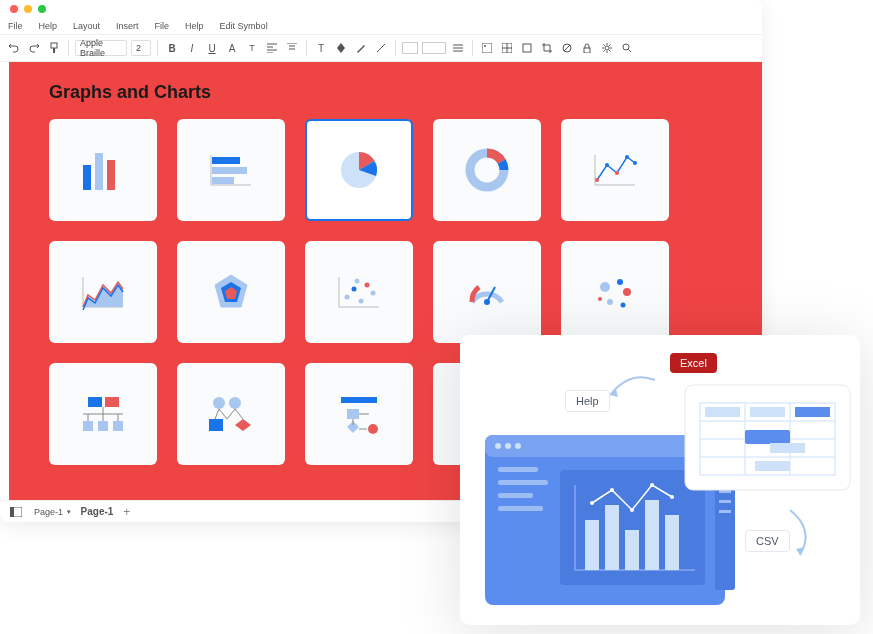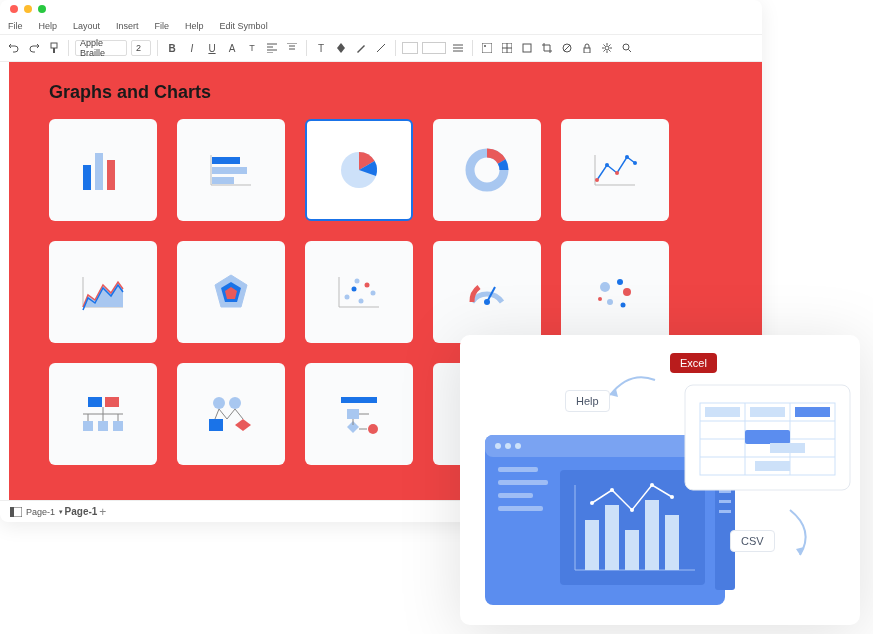--- a/index.html
+++ b/index.html
@@ -84,21 +84,21 @@
     border: 2px solid #1a73e8;
     background: #fff;
   }
   .chart-card svg { width: 60px; height: 50px; }
   
   .statusbar {
     height: 22px;
     display: flex;
     align-items: center;
     padding: 0 8px;
-    gap: 2px;
+    gap: 10px;
     font-size: 9px;
     color: #555;
     border-top: 1px solid #eee;
   }
   .page-tab { display: flex; align-items: center; gap: 4px; }
   .page-name { font-weight: 600; font-size: 10px; }
   .add-page { font-size: 12px; color: #888; cursor: pointer; }
   
   
   .float-card {
@@ -491,14 +491,14 @@
     <rect x="310" y="108" width="35" height="10" fill="#cde1f9"></rect>
 
     <path d="M 195 45 Q 170 35 150 60" fill="none" stroke="#a8c7f0" stroke-width="2" stroke-dasharray="0"></path>
     <polygon points="150,60 156,54 158,62" fill="#a8c7f0"></polygon>
     <path d="M 330 175 Q 355 195 340 220" fill="none" stroke="#a8c7f0" stroke-width="2"></path>
     <polygon points="340,220 344,212 336,214" fill="#a8c7f0"></polygon>
   </svg>
   
   <div class="chip" style="left:105px; top:55px">Help</div>
   <div class="chip excel" style="left:210px; top:18px">Excel</div>
-  <div class="chip" style="left:270px; top:195px">CSV</div>
+  <div class="chip" style="left:285px; top:195px">CSV</div>
 </div>
 
 </body></html>

